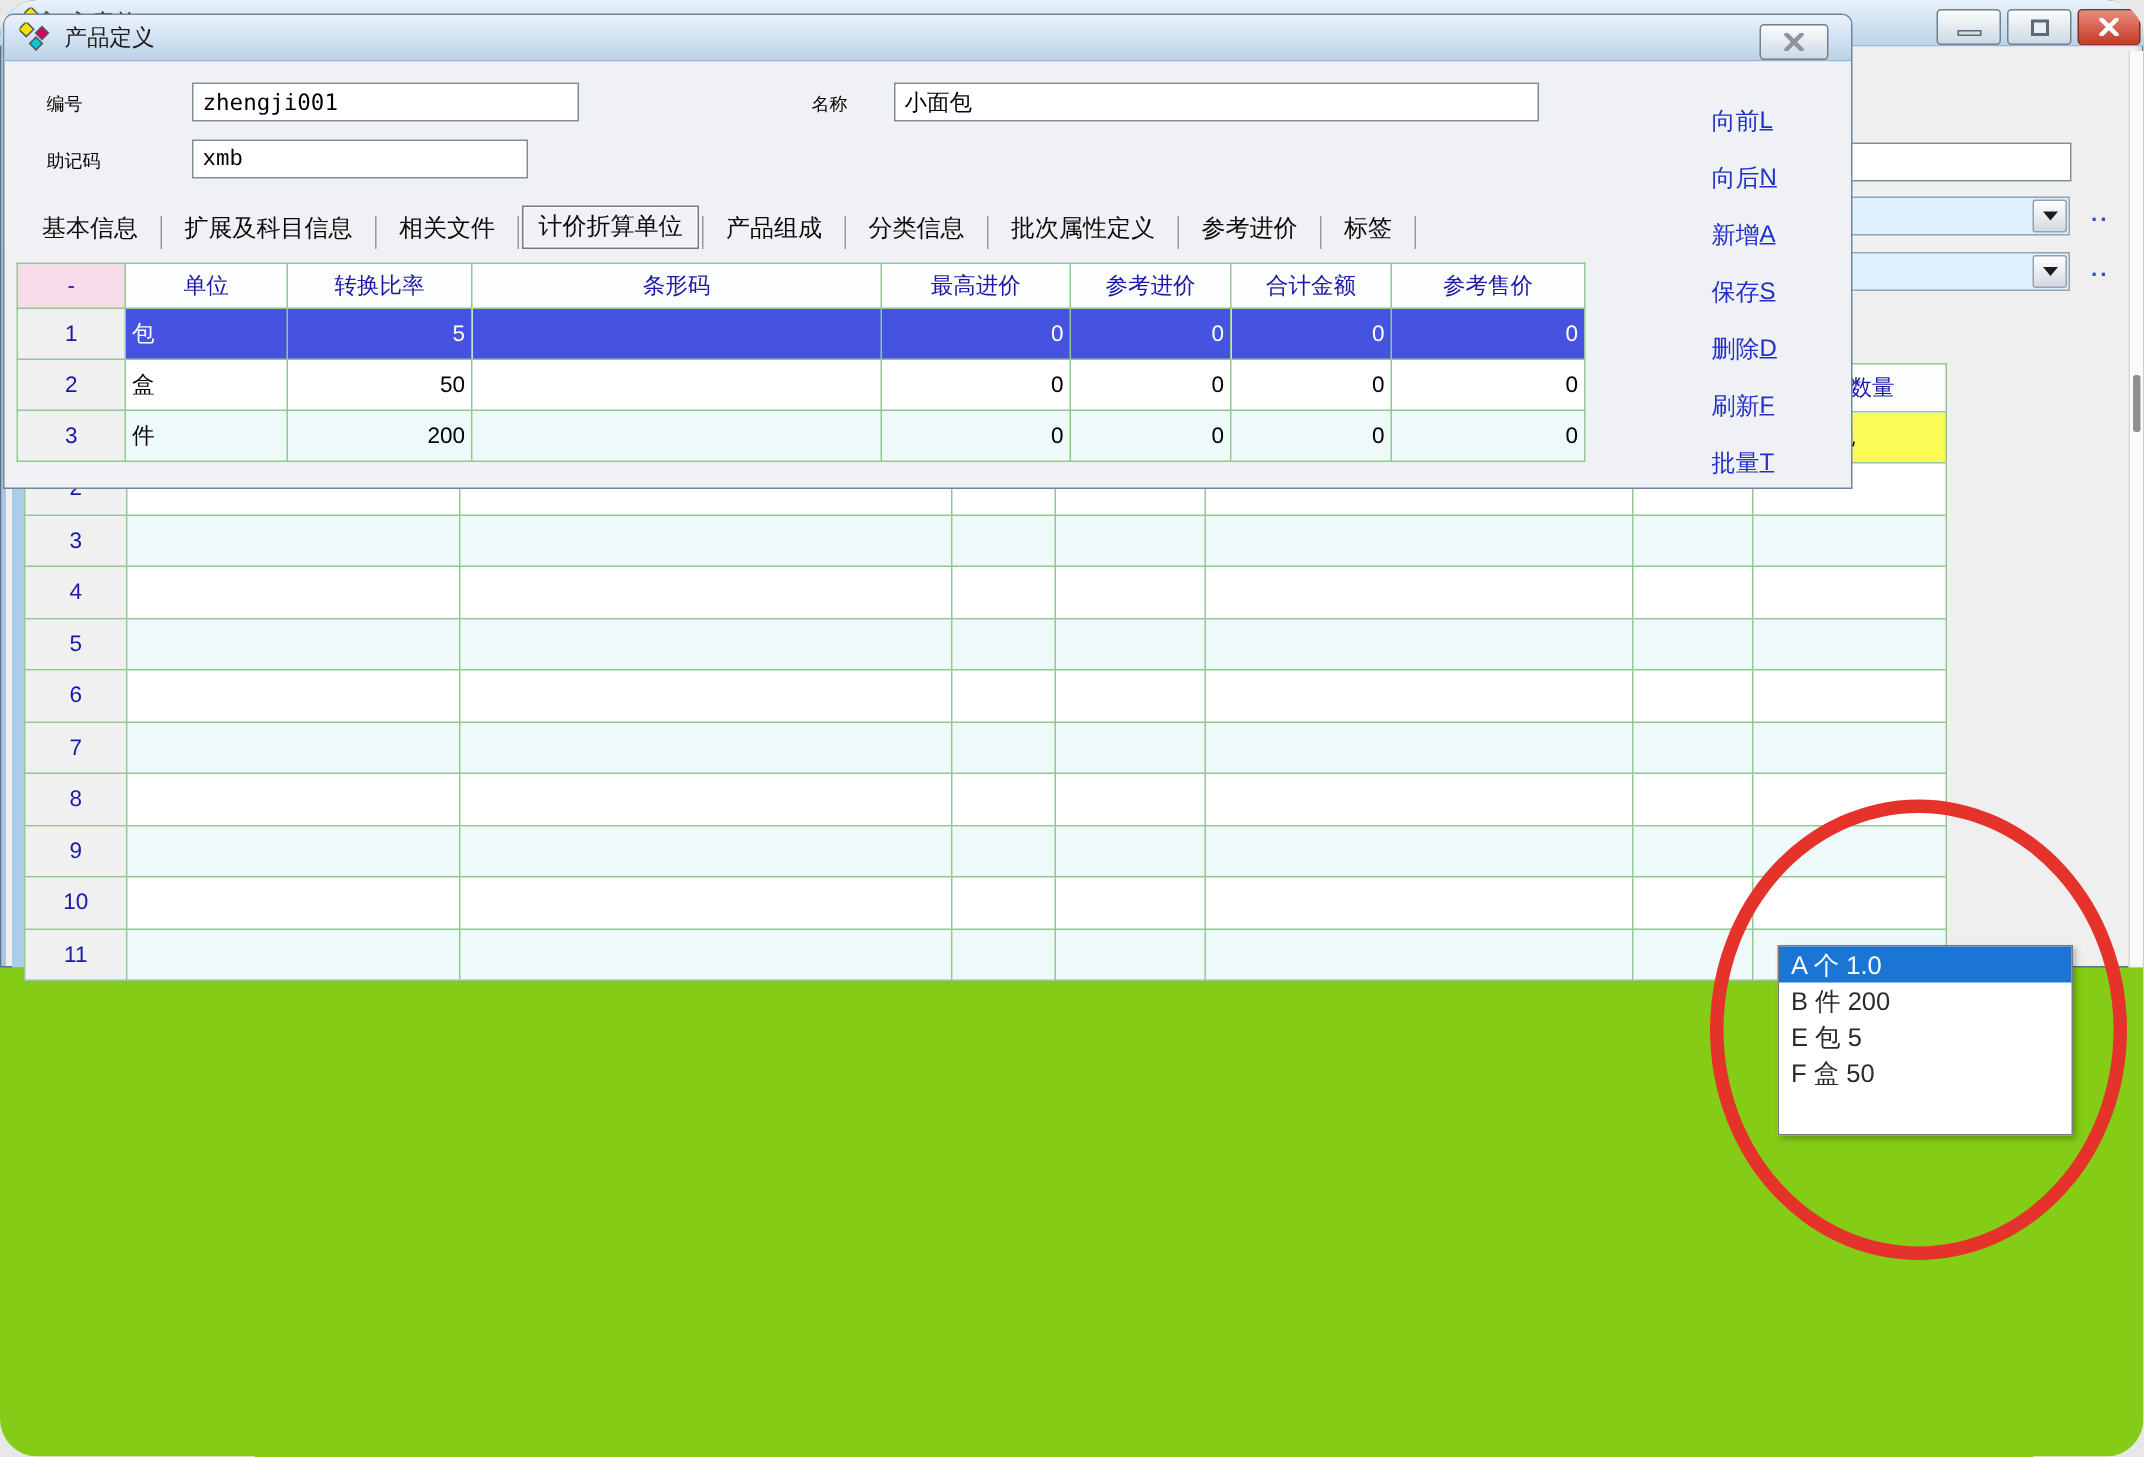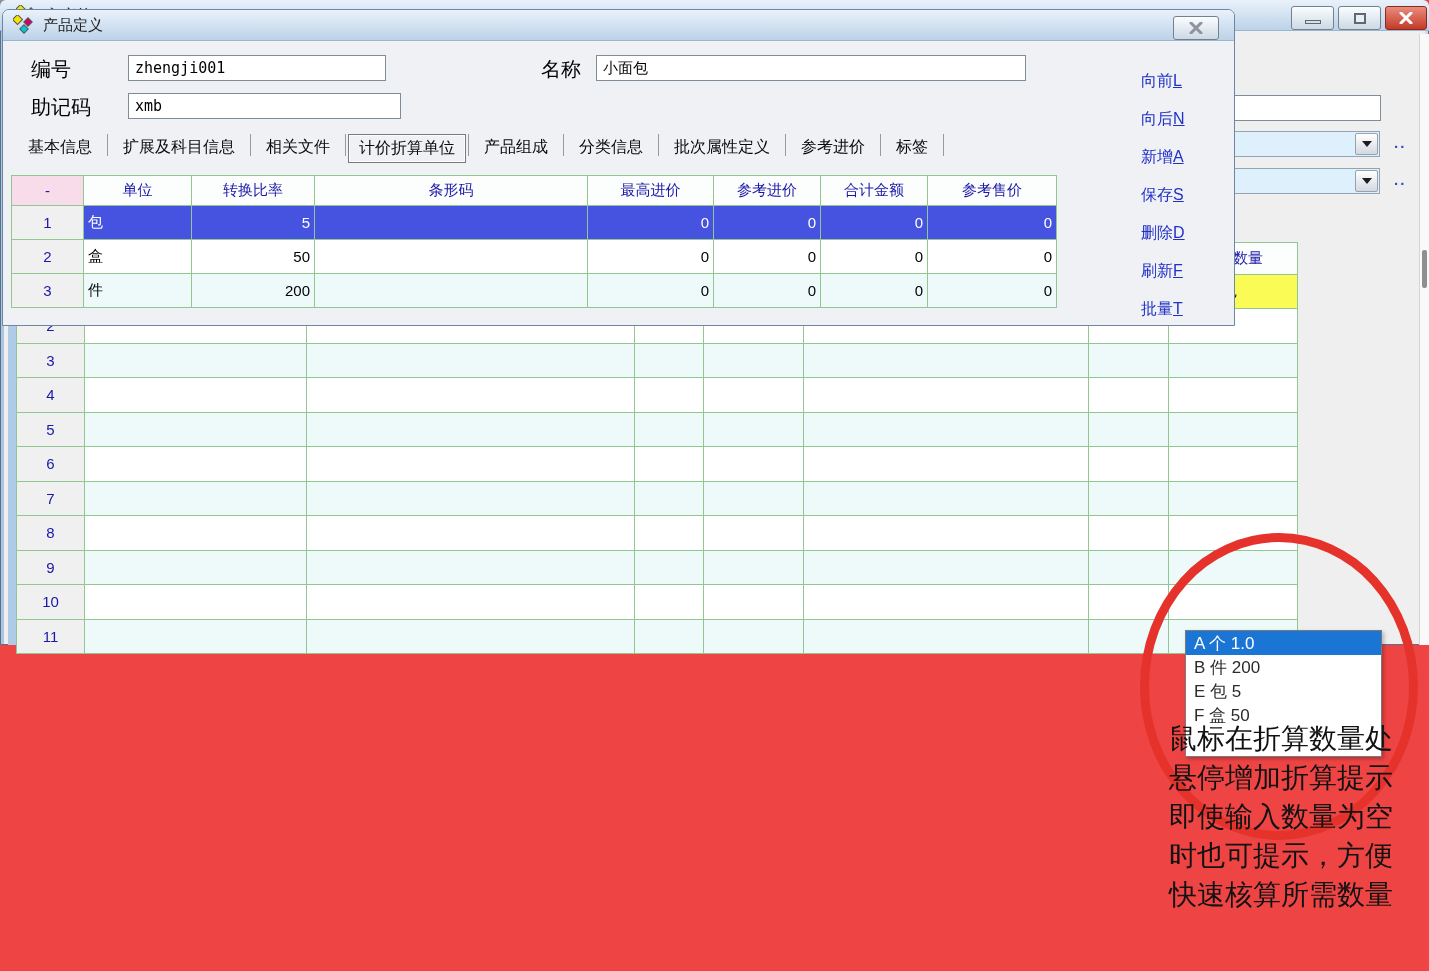--- a/index.html
+++ b/index.html
@@ -1,35 +1,35 @@
 <!DOCTYPE html>
 <html><head>
 <meta charset="utf-8">
 <style>
   * { margin:0; padding:0; box-sizing:border-box; }
   html,body { background:#e8e8e8; }
   body { font-family:"Liberation Sans","DejaVu Sans",sans-serif; }
-  .root { position:relative; width:1429px; height:971px; background:#ef4444; overflow:hidden; }
+  .root { position:relative; width:1429px; height:971px; background:#84cc16; overflow:hidden;border-radius:25px; }
 
   
   .win { position:absolute; background:#eff1f4; border:1px solid #6e87a0; border-radius:7px 7px 0 0; }
   .titlebar { position:absolute; left:0; right:0; top:0; height:31px;
     background:linear-gradient(#e9f2fb,#bcd2e8); border-bottom:1px solid #9db6d0;
     border-radius:6px 6px 0 0; display:flex; align-items:center; }
   .titletext { font-size:15px; color:#1c1c1c; margin-left:8px; }
   .appicon { margin-left:10px; width:22px; height:20px; }
   .winbtn { position:absolute; top:6px; height:24px; border:1px solid #70828f; border-radius:3px;
     background:linear-gradient(#fbfdfe,#cdd9e4); display:flex; align-items:center; justify-content:center; }
   .winbtn.red { background:linear-gradient(#e98c7e,#c43a28); border-color:#8c2a1c; }
 
   .topstrip { position:absolute; left:0; top:0; width:1237px; height:9px;
     background:linear-gradient(#8d98a3,#525d68); }
 
   
-  .lbl { position:absolute; height:26px; display:flex; align-items:center; font-size:20px; color:#000; white-space:nowrap; }
+  .lbl { position:absolute; height:26px; display:flex; align-items:center; font-size:12px; color:#000; white-space:nowrap; }
   .tinput { position:absolute; height:26px; background:#fff; border:1px solid #7f8c99; padding:0 6px;
     display:flex; align-items:center; font:15px "DejaVu Sans Mono","Liberation Mono",monospace; color:#000; white-space:nowrap; }
   .combo { position:absolute; height:26px; background:#ddf0fb; border:1px solid #93a5b5; }
   .combo .val { position:absolute; left:6px; top:0; bottom:0; right:26px; display:flex; align-items:center;
     font-size:15px; color:#000; white-space:nowrap; overflow:hidden; }
   .cbtn { position:absolute; right:1px; top:1px; bottom:1px; width:23px;
     background:linear-gradient(#ffffff,#d3d9e1); border:1px solid #96a2b0; border-radius:2px;
     display:flex; align-items:center; justify-content:center; }
   .arrow { width:0; height:0; border-left:5px solid transparent; border-right:5px solid transparent; border-top:6px solid #1d1d1d; }
   .dots { position:absolute; color:#2e4ed0; font-weight:bold; font-size:15px; letter-spacing:2px; }
@@ -48,21 +48,21 @@
   .grid td { color:#000; background:#fff; }
   .grid tr.alt td:not(.rownum) { background:#edfaf9; }
   .grid tr.sel td:not(.rownum) { background:#4653e0; color:#fff; }
   .grid tr.yellow td:not(.rownum) { background:#fbfb55; }
   .grid td.unitcell { background:#4653e0; color:#fff; }
   .grid td.num { text-align:right; }
   .grid td.mono { font-family:"DejaVu Sans Mono","Liberation Mono",monospace; }
 
   
   #prodwin { left:2px; top:9px; width:1233px; height:317px; z-index:1; }
-  .tabsrow { position:absolute; left:12px; top:124px; height:32px; display:flex; align-items:flex-start; }
+  .tabsrow { position:absolute; left:12px; top:124px; height:32px; display:flex; align-items:flex-end; }
   .tab { font-size:16px; color:#0a0a0a; padding:3px 13px; white-space:nowrap; }
   .tab.sel { border:1px solid #7a7a7a; box-shadow:inset 0 0 0 1px #fdfdfd; padding:3px 10px; }
   .tabsep { width:1px; height:22px; background:#9a9a9a; margin:0 2px; }
   .sidebtns { position:absolute; left:1138px; top:52px; display:flex; flex-direction:column; }
   .sidebtns .lnk { position:static; height:38px; display:flex; align-items:center; }
 
   
   #entrywin { left:0; top:326px; width:1429px; height:645px; z-index:10; background:#efefef;
     border:1px solid #56718c; border-radius:7px 7px 0 0;
     box-shadow:inset 0 3px 0 #aac6e0, inset 3px 0 0 #aac6e0, inset -3px 0 0 #cfdded; }
@@ -103,21 +103,21 @@
           <path d="M2 1 L12 11 M12 1 L2 11" stroke="#8e949e" stroke-width="3" stroke-linecap="round"></path>
         </svg>
       </div>
     </div>
 
     <div class="lbl" style="left:28px;top:46px;">编号</div>
     <div class="tinput" style="left:125px;top:45px;width:258px;">zhengji001</div>
     <div class="lbl" style="left:498px;top:46px;margin-left:40px;">名称</div>
     <div class="tinput" style="left:593px;top:45px;width:430px;">小面包</div>
     <div class="lbl" style="left:28px;top:84px;">助记码</div>
-    <div class="tinput" style="left:125px;top:83px;width:273px;">xmb</div>
+    <div class="tinput" style="left:125px;top:83px;width:224px;font-family:Liberation Mono, monospace;">xmb</div>
 
     <div class="tabsrow">
         <span class="tab">基本信息</span>
         <span class="tabsep"></span>
         <span class="tab">扩展及科目信息</span>
         <span class="tabsep"></span>
         <span class="tab">相关文件</span>
         <span class="tabsep"></span>
         <span class="tab sel">计价折算单位</span>
         <span class="tabsep"></span>
@@ -478,21 +478,14 @@
       <div class="scrollthumb"></div>
     </div>
   </div>
 
   <div class="dropdown">
       <div class="item sel">A 个 1.0</div>
       <div class="item">B 件 200</div>
       <div class="item">E 包 5</div>
       <div class="item">F 盒 50</div>
     </div>
-  <div class="annotation">
-      <div>鼠标在折算数量处</div>
-      <div>悬停增加折算提示</div>
-      <div>即使输入数量为空</div>
-      <div>时也可提示，方便</div>
-      <div>快速核算所需数量</div>
-    </div>
   <div class="redcircle"></div>
 </div>
 
 </body></html>

